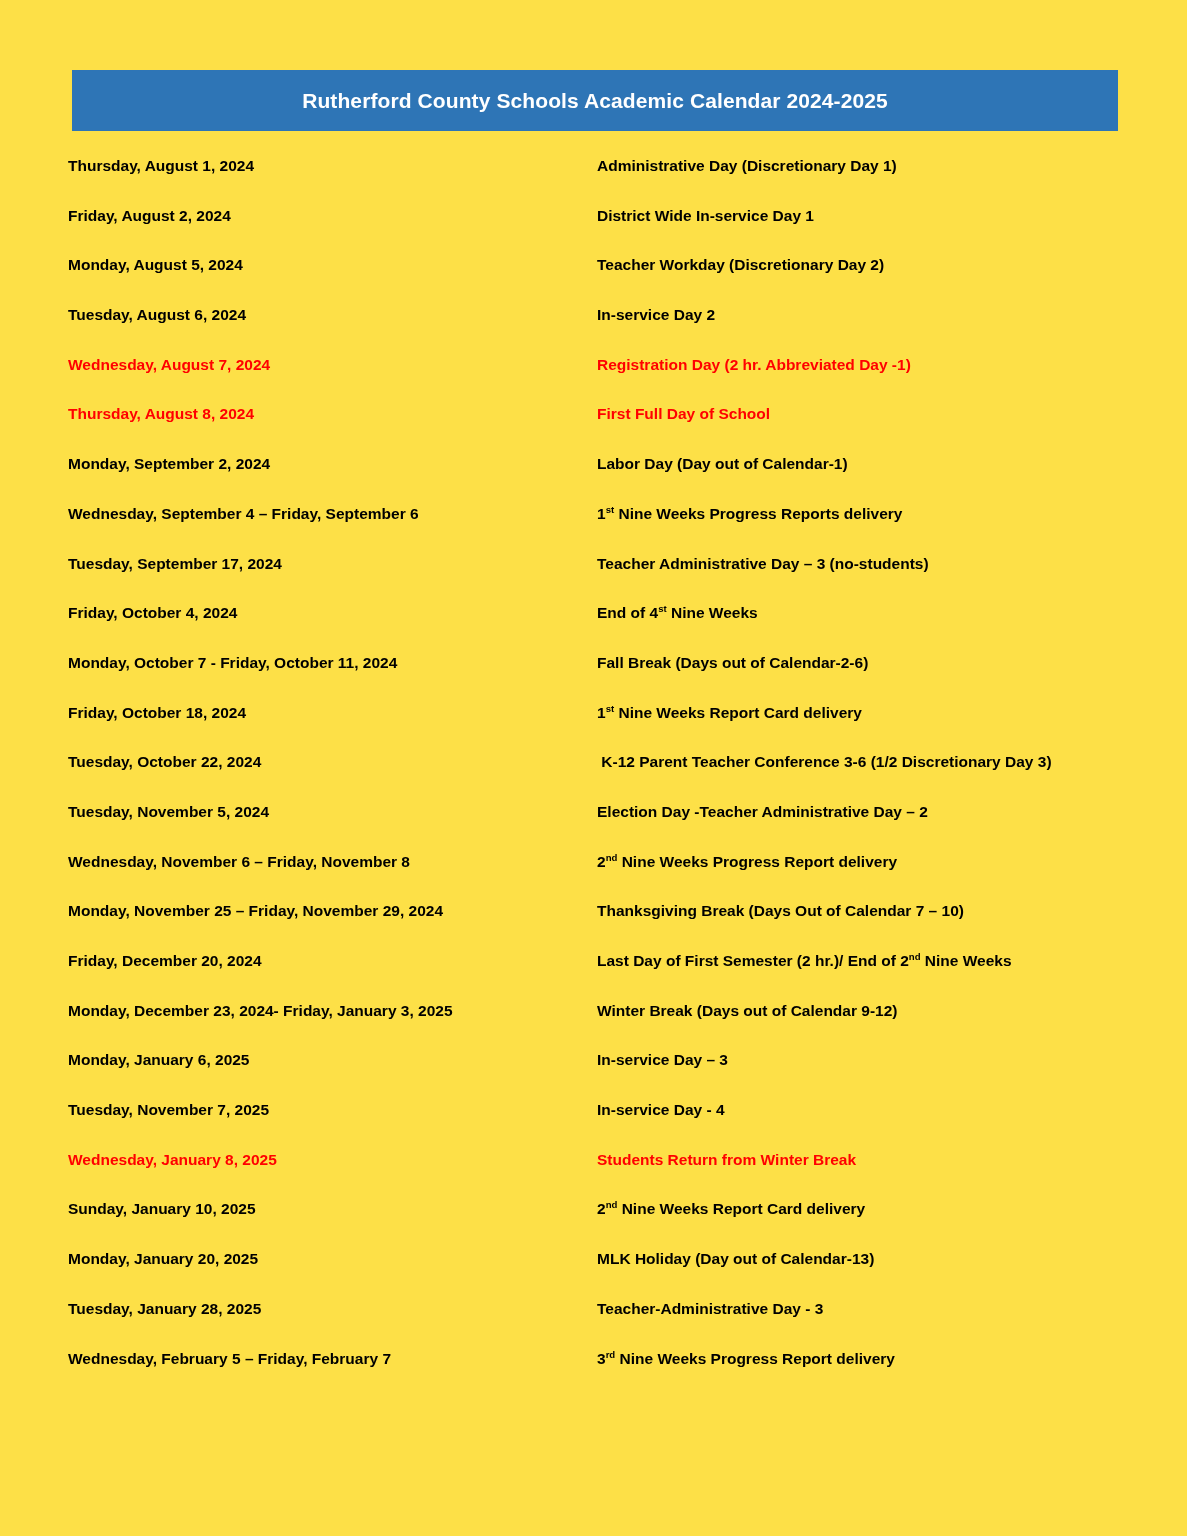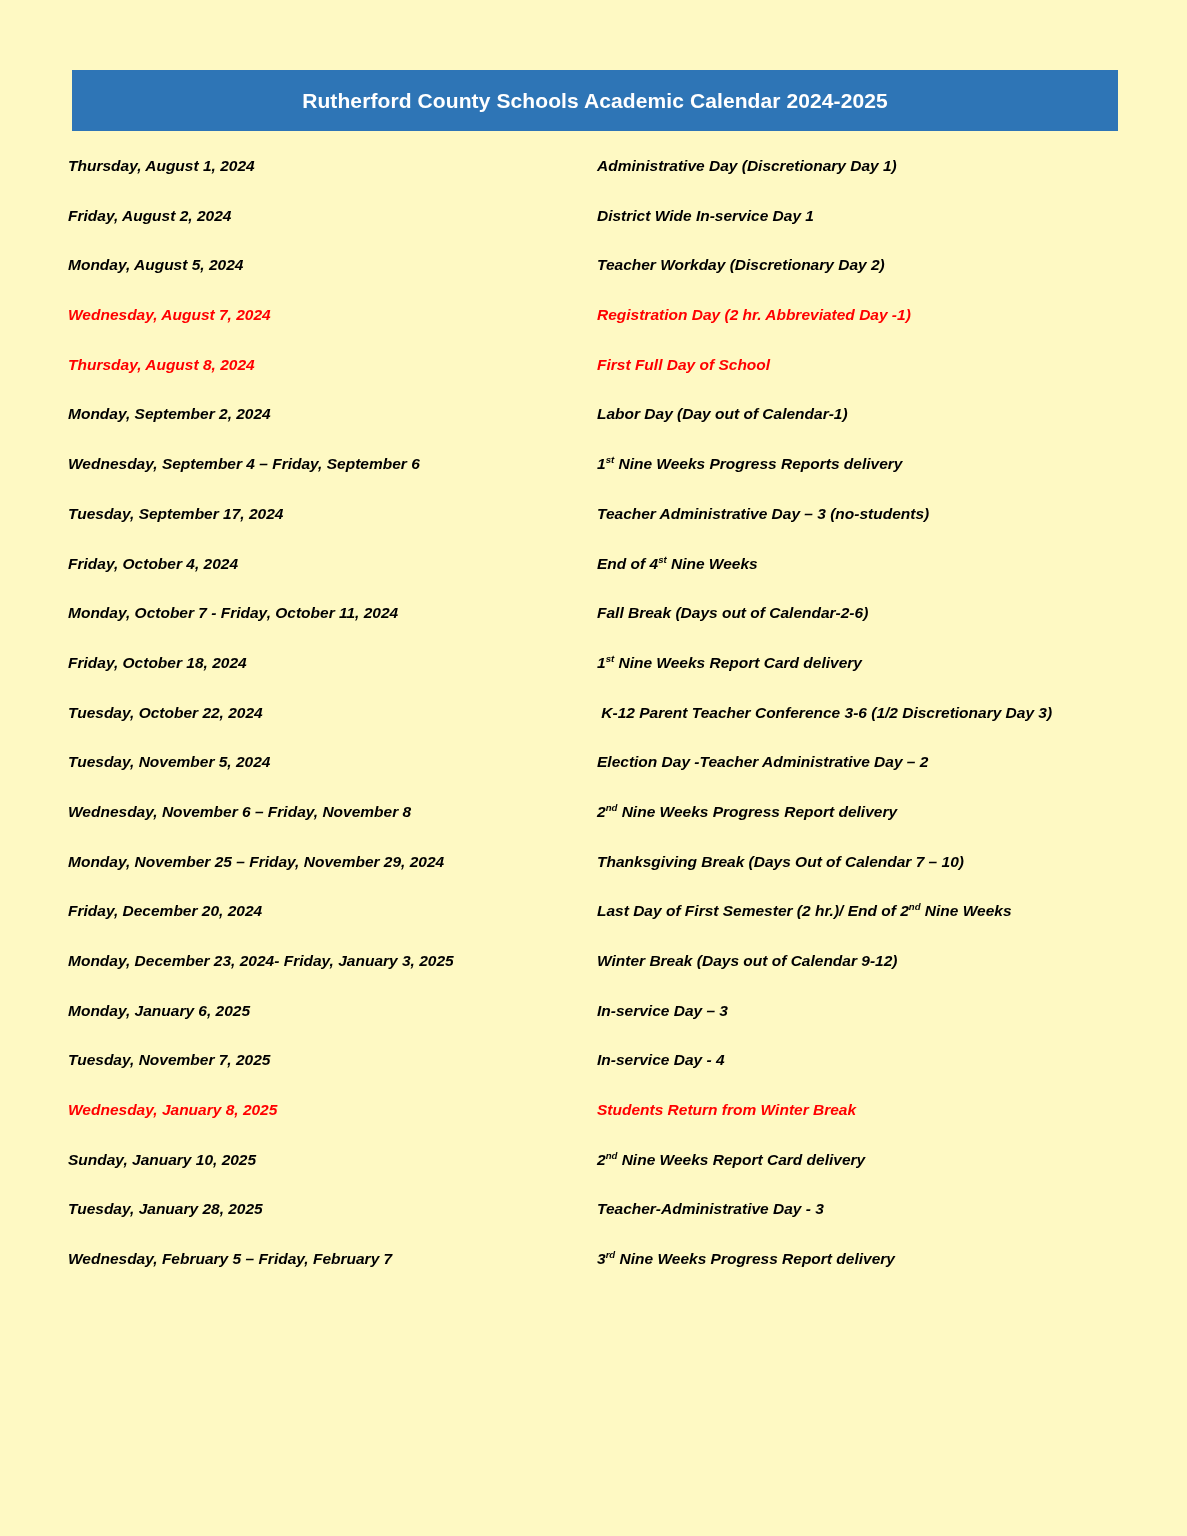--- a/index.html
+++ b/index.html
@@ -14,21 +14,21 @@
     position: relative;
     font-family: "Liberation Sans", sans-serif;
     -webkit-font-smoothing: antialiased;
   }
 
   #page {
     position: absolute;
     left: 0; top: 0;
     width: 1187px;
     height: 1536px;
-    background: #fef9c3;
+    background: #fde047;
     overflow: hidden;
   }
 
   
   #title-banner {
     position: absolute;
     left: 72px;
     top: 70px;
     width: 1046px;
     height: 61px;
@@ -52,21 +52,20 @@
     position: absolute;
     left: 0;
     top: 156px;
     width: 1187px;
   }
   .cal-row {
     position: relative;
     height: 49.7px;
     display: flex;
     align-items: flex-start;
-    font-style: italic;
   }
   .cal-date {
     position: absolute;
     left: 68px;
     top: 0;
     width: 480px;
     font-size: 15.5px;
     font-weight: bold;
     color: #000000;
     line-height: 20px;
@@ -109,20 +108,24 @@
         <div class="cal-event">Administrative Day (Discretionary Day 1)</div>
       </div>
       <div class="cal-row">
         <div class="cal-date">Friday, August 2, 2024</div>
         <div class="cal-event">District Wide In-service Day 1</div>
       </div>
       <div class="cal-row">
         <div class="cal-date">Monday, August 5, 2024</div>
         <div class="cal-event">Teacher Workday (Discretionary Day 2)</div>
       </div>
+      <div class="cal-row">
+        <div class="cal-date">Tuesday, August 6, 2024</div>
+        <div class="cal-event">In-service Day 2</div>
+      </div>
       <div class="cal-row highlight">
         <div class="cal-date">Wednesday, August 7, 2024</div>
         <div class="cal-event">Registration Day (2 hr. Abbreviated Day -1)</div>
       </div>
       <div class="cal-row highlight">
         <div class="cal-date">Thursday, August 8, 2024</div>
         <div class="cal-event">First Full Day of School</div>
       </div>
       <div class="cal-row">
         <div class="cal-date">Monday, September 2, 2024</div>
@@ -182,20 +185,24 @@
       </div>
       <div class="cal-row highlight">
         <div class="cal-date">Wednesday, January 8, 2025</div>
         <div class="cal-event">Students Return from Winter Break</div>
       </div>
       <div class="cal-row">
         <div class="cal-date">Sunday, January 10, 2025</div>
         <div class="cal-event"><span>2</span><sup>nd</sup><span>&nbsp;Nine Weeks Report Card delivery</span></div>
       </div>
       <div class="cal-row">
+        <div class="cal-date">Monday, January 20, 2025</div>
+        <div class="cal-event">MLK Holiday (Day out of Calendar-13)</div>
+      </div>
+      <div class="cal-row">
         <div class="cal-date">Tuesday, January 28, 2025</div>
         <div class="cal-event">Teacher-Administrative Day - 3</div>
       </div>
       <div class="cal-row">
         <div class="cal-date">Wednesday, February 5 – Friday, February 7</div>
         <div class="cal-event"><span>3</span><sup>rd</sup><span>&nbsp;Nine Weeks Progress Report delivery</span></div>
       </div>
     </div>
 
 </div>

